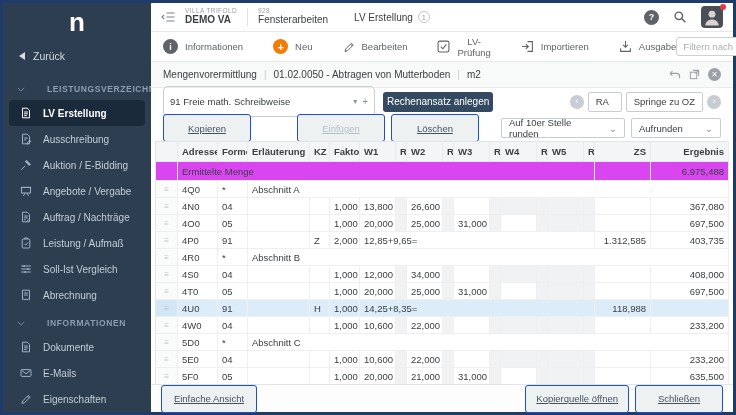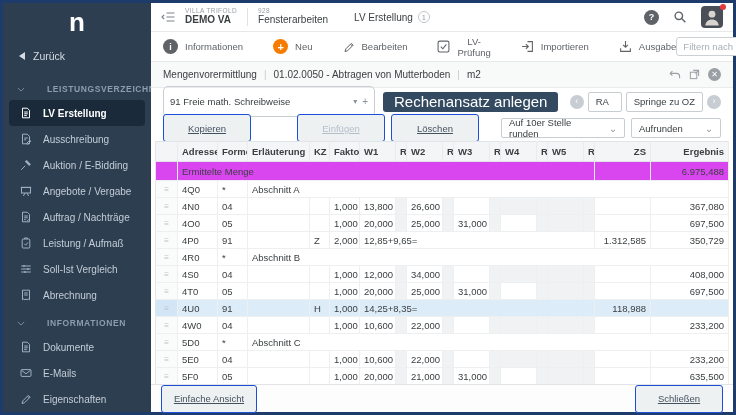--- a/index.html
+++ b/index.html
@@ -47,21 +47,21 @@
 
   .subhdr { height:26px; flex:none; display:flex; align-items:center; gap:7px; padding:0 12px; background:#f8f9f9; border-bottom:1px solid #e9ebed; font-size:10px; color:#3c4043; }
   .sep { color:#c7cbcf; }
   .sub-right { margin-left:auto; display:flex; align-items:center; gap:8px; color:#9aa0a6; }
   .close-cir { width:13px; height:13px; border-radius:50%; background:#9aa0a6; color:#fff; font-size:8px; display:flex; align-items:center; justify-content:center; cursor:pointer; }
 
   .ctrlrow { height:27px; flex:none; display:flex; align-items:center; gap:8px; padding:0 12px; }
   .combo { width:212px; height:31px; border:1px solid #c8cdd2; border-radius:5px; display:flex; align-items:center; padding:0 6px; font-size:9.5px; color:#3c4043; cursor:pointer; }
   .combo .grow { flex:1; }
   .combo .arrows { color:#8a939b; font-size:8px; display:flex; gap:5px; align-items:center; }
-  .darkbtn { height:20px; background:#334a61; color:#fff; border:none; border-radius:3px; padding:0 11px; font-size:15px; font-family:inherit; cursor:pointer; }
+  .darkbtn { height:20px; background:#334a61; color:#fff; border:none; border-radius:3px; padding:0 4px; font-size:10px; font-family:inherit; cursor:pointer; }
   .ctrl-right { margin-left:auto; display:flex; align-items:center; gap:4px; }
   .navcir { width:14px; height:14px; border-radius:50%; background:#c7cdd3; color:#fff; font-size:9px; display:flex; align-items:center; justify-content:center; cursor:pointer; line-height:1; }
   .ozbox { height:20px; border:1px solid #c8cdd2; border-radius:2px; display:flex; align-items:center; padding:0 7px; font-size:9.5px; color:#3c4043; cursor:pointer; }
 
   .btnrow { height:26px; flex:none; display:flex; align-items:center; gap:6px; padding:0 12px; }
   .graybtn { min-width:88px; height:28px; background:#eef1f2; border:1px solid #1d4ed8; border-radius:3px; font-size:9.5px; color:#44515f; font-family:inherit; cursor:pointer;text-decoration:underline; }
   .graybtn:disabled { color:#b4bfca;margin-left:40px; }
   .btn-right { margin-left:auto; display:flex; align-items:center; gap:6px; }
   .select { height:20px; border:1px solid #c8cdd2; border-radius:2px; background:#fff; display:flex; align-items:center; gap:8px; padding:0 7px; font-size:9.5px; color:#3c4043; cursor:pointer; }
   .select .chev { color:#8a939b; }
@@ -468,21 +468,21 @@
             </tr>
             <tr>
               <td class="handle">≡</td>
               <td>4P0</td>
               <td>91</td>
               <td></td>
               <td>Z</td>
               <td>2,000</td>
               <td colspan="10">12,85+9,65=</td>
               <td class="r">1.312,585</td>
-              <td class="r">350,729</td>
+              <td class="r">403,735</td>
             </tr>
             <tr>
               <td class="handle">≡</td>
               <td>4R0</td>
               <td>*</td>
               <td colspan="15">Abschnitt B</td>
             </tr>
             <tr>
               <td class="handle">≡</td>
               <td>4S0</td>
@@ -600,18 +600,19 @@
               <td class="r"></td>
               <td class="r">635,500</td>
             </tr>
           </tbody>
       </table>
     </div>
 
     <div class="footer">
       <button class="graybtn wide">Einfache Ansicht</button>
       <div class="foot-right">
+        <button class="graybtn wide">Kopierquelle öffnen</button>
         <button class="graybtn">Schließen</button>
       </div>
     </div>
 
   </div>
 </div>
 
 </body></html>

